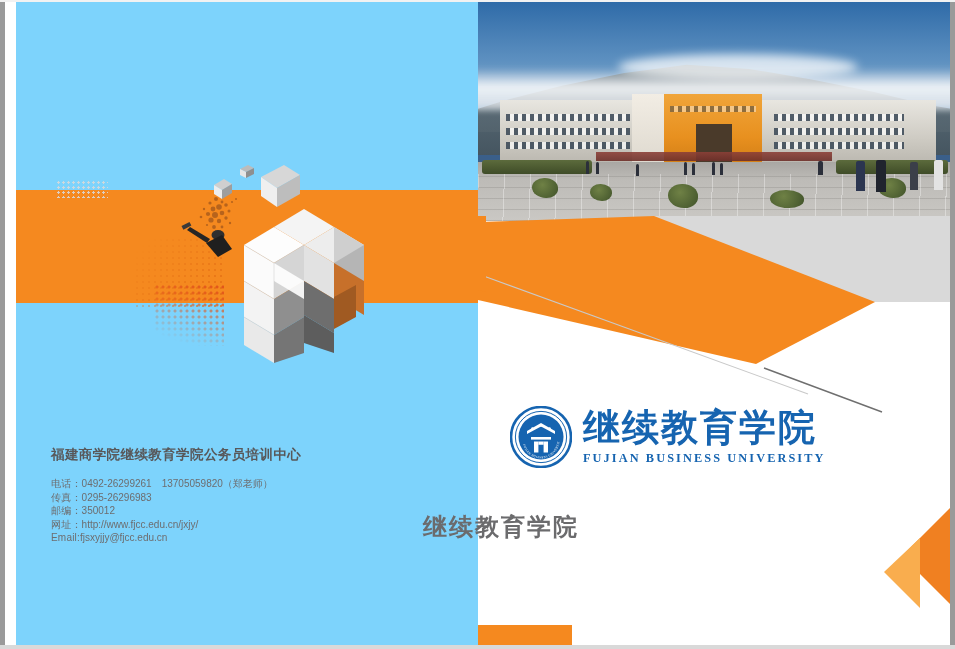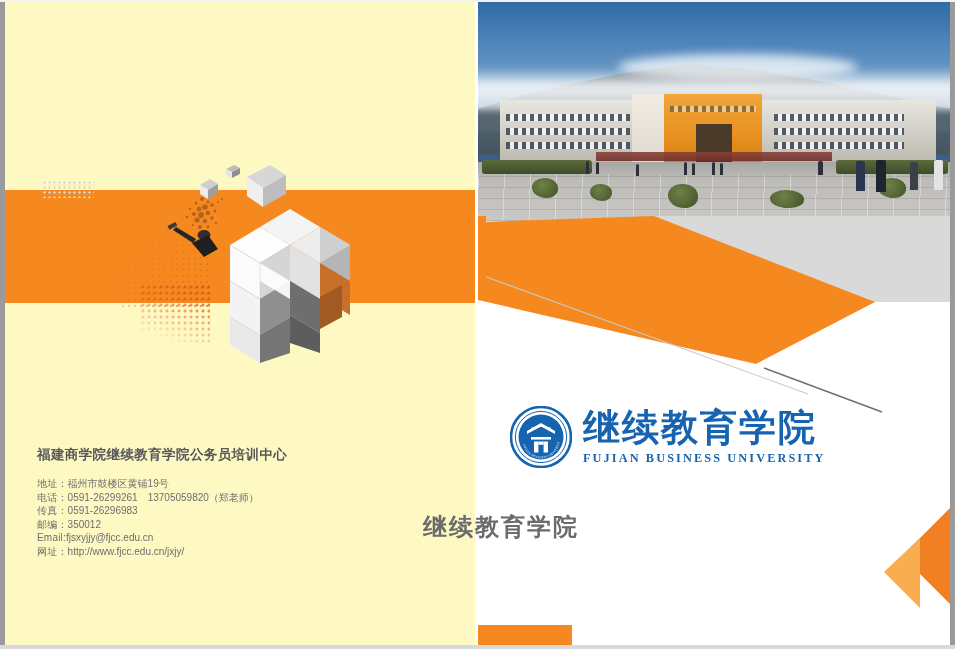--- a/index.html
+++ b/index.html
@@ -36,23 +36,23 @@
   }
   .edge-bottom {
     position: absolute; left: 0; top: 645px;
     width: 955px; height: 4px;
     background: #d9d9d9;
   }
 
   
   .left-panel {
     position: absolute;
-    left: 2px; top: 2px;
+    left: 16px; top: 2px;
     width: 473px; height: 643px;
-    background: #fef9c3;
+    background: #7dd3fc;
   }
   .left-orange-band {
     position: absolute;
     left: 0px; top: 188px;
     width: 473px; height: 113px;
     background: #f5891f;
   }
 
   
   .halftone {
@@ -379,36 +379,33 @@
           <polyline points="78,124 108,142"></polyline>
           <polyline points="78,160 108,178"></polyline>
         </g>
       </g>
     </svg>
 
     <div class="contact-block">
       <div class="contact-title">福建商学院继续教育学院公务员培训中心</div>
 
       <div class="contact-line">
-        <span class="lbl">地址：</span><span>福州市鼓楼区黄铺19号</span>
+        <span class="lbl">电话：</span><span>0492-26299261　13705059820（郑老师）</span>
       </div>
       <div class="contact-line">
-        <span class="lbl">电话：</span><span>0591-26299261　13705059820（郑老师）</span>
-      </div>
-      <div class="contact-line">
-        <span class="lbl">传真：</span><span>0591-26296983</span>
+        <span class="lbl">传真：</span><span>0295-26296983</span>
       </div>
       <div class="contact-line">
         <span class="lbl">邮编：</span><span>350012</span>
       </div>
       <div class="contact-line">
-        <span class="lbl">Email:</span><span>fjsxyjjy@fjcc.edu.cn</span>
+        <span class="lbl">网址：</span><span>http://www.fjcc.edu.cn/jxjy/</span>
       </div>
       <div class="contact-line">
-        <span class="lbl">网址：</span><span>http://www.fjcc.edu.cn/jxjy/</span>
+        <span class="lbl">Email:</span><span>fjsxyjjy@fjcc.edu.cn</span>
       </div>
     </div>
   </div>
 
   <div class="right-panel">
 
     <div class="photo">
       <div class="sky"></div>
       <div class="mtn"></div>
       <div class="cloud2"></div>

